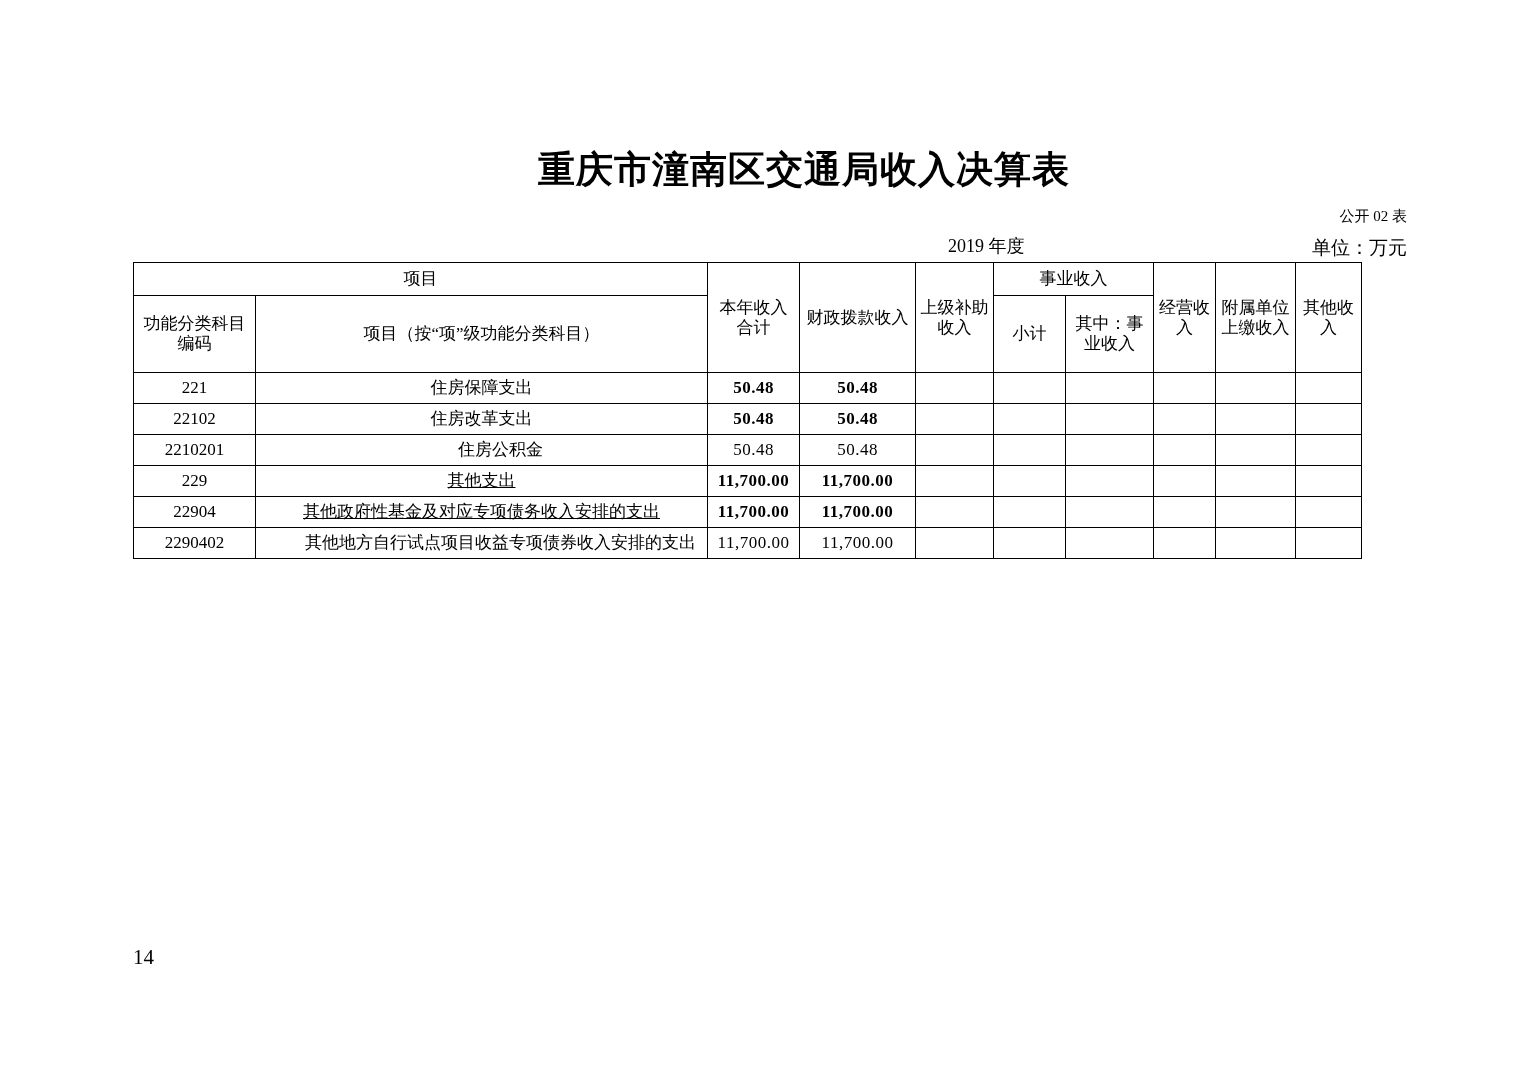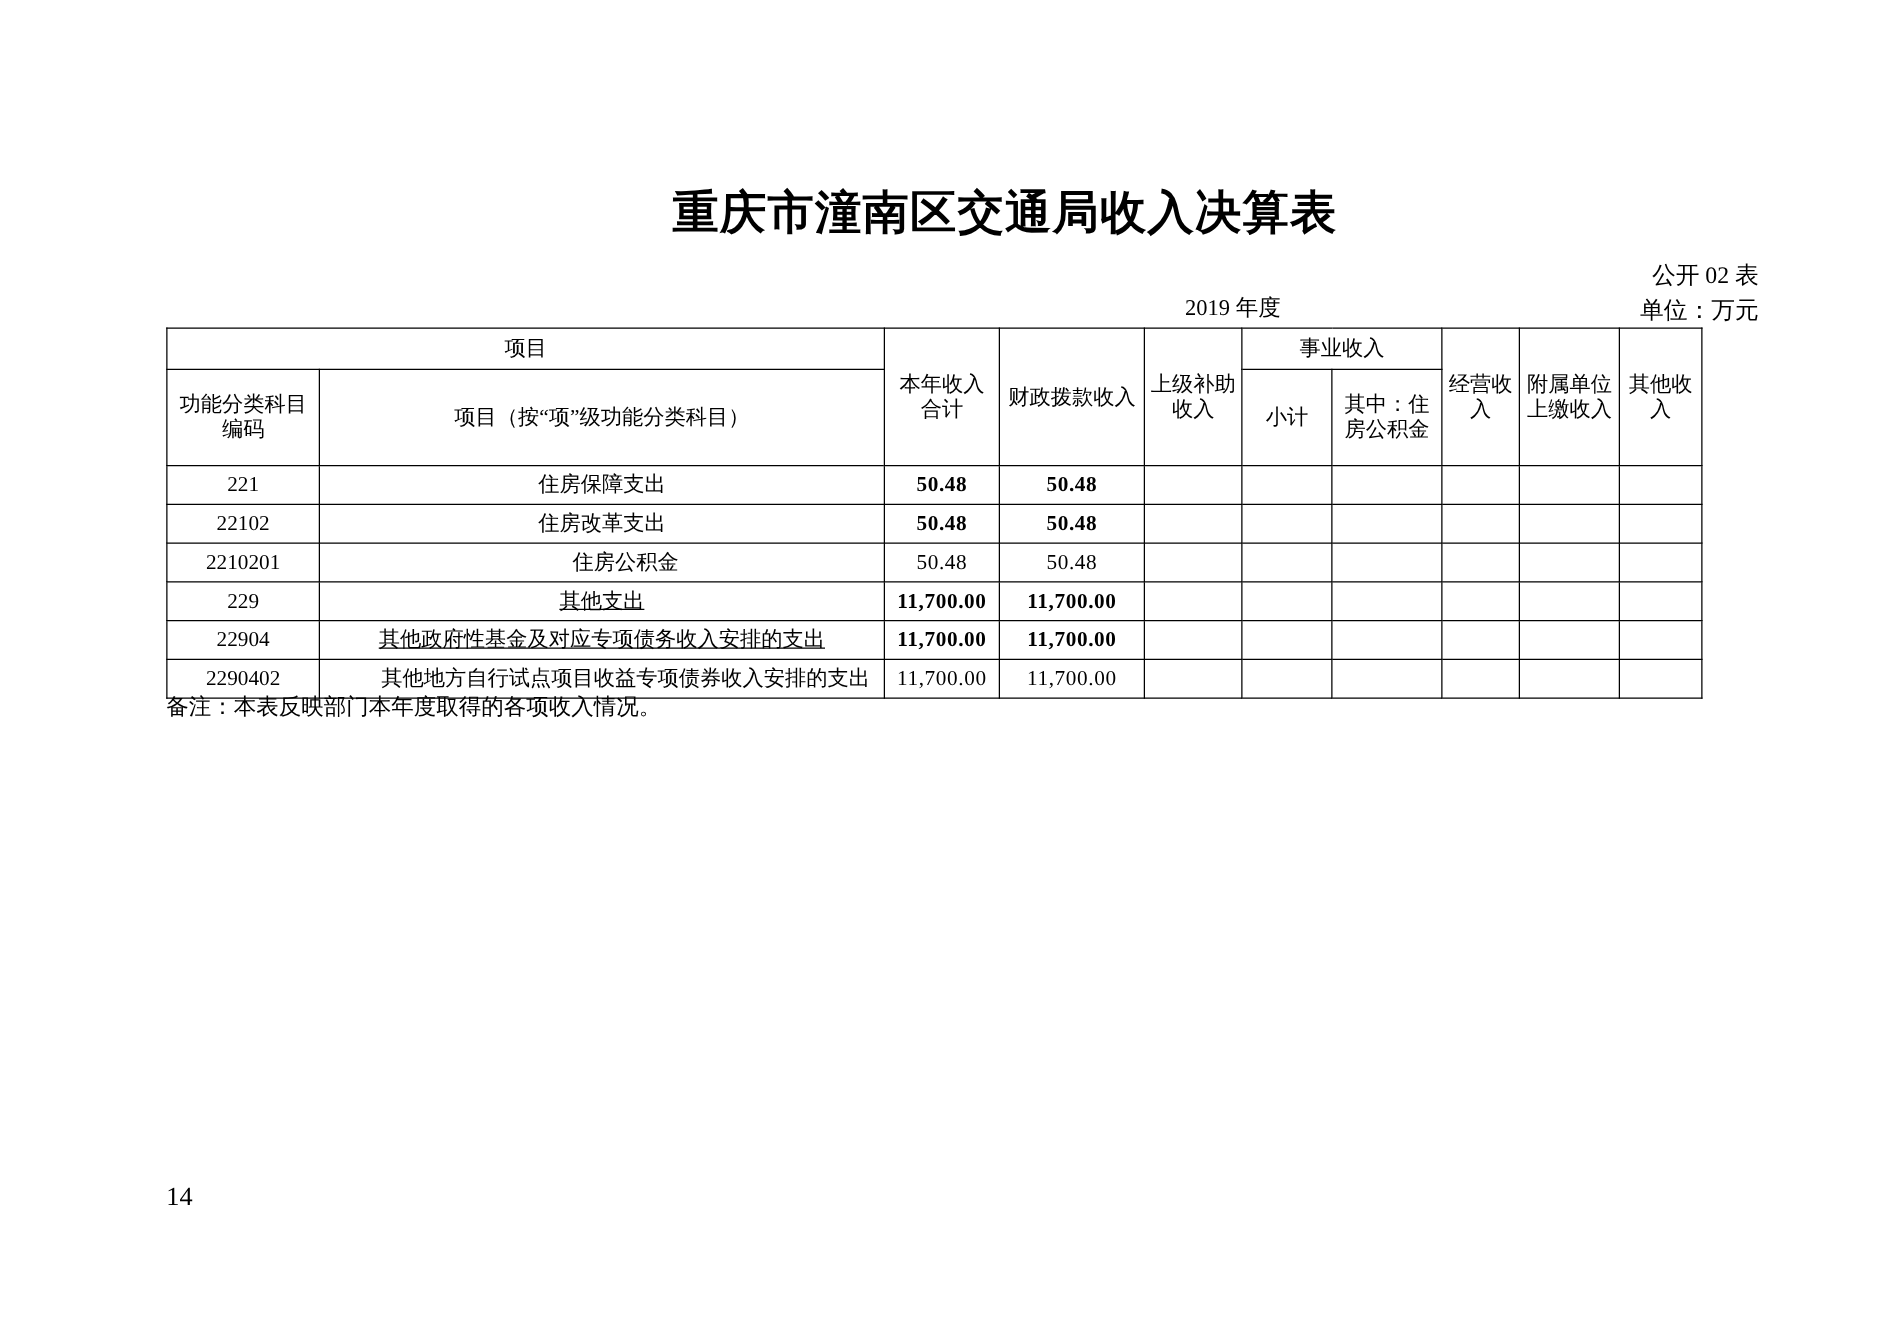--- a/index.html
+++ b/index.html
@@ -29,21 +29,21 @@
     font-family: "DejaVu Sans", sans-serif;
     font-weight: bold;
     font-size: 37px;
     letter-spacing: 1px;
     padding-left: 44px;
   }
   .form-no {
     position: absolute;
     top: 207px;
     right: 113px;
-    font-size: 19px;
+    font-size: 15px;
     font-family: "Liberation Serif", serif;
   }
   .unit-label {
     position: absolute;
     top: 235px;
     right: 113px;
     font-size: 19px;
   }
   .year-label {
     position: absolute;
@@ -156,21 +156,21 @@
         <td class="hdr" rowspan="2">上级补助收入</td>
         <td class="hdr" colspan="2">事业收入</td>
         <td class="hdr" rowspan="2">经营收入</td>
         <td class="hdr" rowspan="2">附属单位上缴收入</td>
         <td class="hdr" rowspan="2">其他收入</td>
       </tr>
       <tr>
         <td class="hdr" style="height:72px">功能分类科目编码</td>
         <td class="hdr">项目（按“项”级功能分类科目）</td>
         <td class="hdr">小计</td>
-        <td class="hdr">其中：住房公积金</td>
+        <td class="hdr">其中：事业收入</td>
       </tr>
     </thead>
     <tbody>
       <tr class="row-h">
         <td class="code-cell bold">221</td>
         <td class="name-cell bold">住房保障支出</td>
         <td class="num bold">50.48</td>
         <td class="num bold">50.48</td>
         <td class="num"></td>
         <td class="num"></td>
@@ -235,16 +235,15 @@
         <td class="num"></td>
         <td class="num"></td>
         <td class="num"></td>
         <td class="num"></td>
         <td class="num"></td>
         <td class="num"></td>
       </tr>
     </tbody>
   </table>
 
-  <div class="note">备注：本表反映部门本年度取得的各项收入情况。</div>
   <div class="page-num">14</div>
 
 </div>
 
 </body></html>

